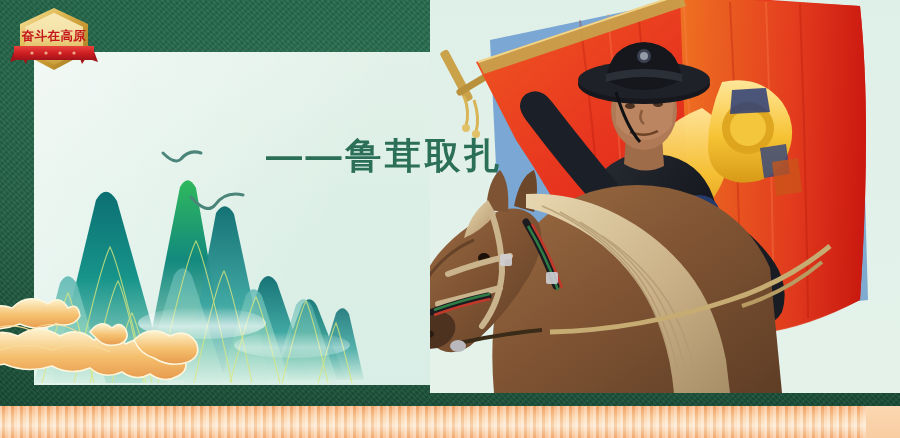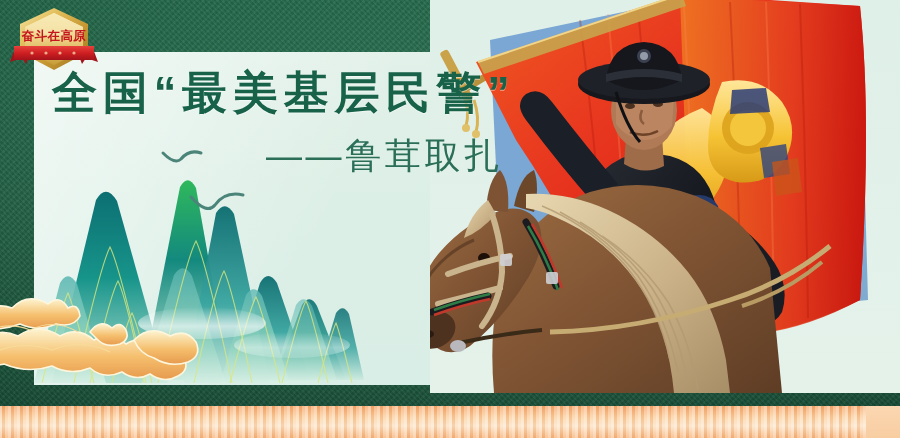--- a/index.html
+++ b/index.html
@@ -53,21 +53,21 @@
     font-weight:700;
     letter-spacing:.13em;
     font-size:45px;
     line-height:1;
     text-shadow:0 1px 0 rgba(255,255,255,.5);
     white-space:nowrap;
   }
   .subhead{
     position:absolute;left:266px;top:138px;z-index:30;
     color:#2b6f58;
-    font-weight:400;
+    font-weight:700;
     letter-spacing:.1em;
     font-size:36px;
     line-height:1;
     white-space:nowrap;
   }
 
   
   .mountains{position:absolute;left:34px;bottom:53px;width:330px;height:230px;z-index:12;}
   .birds{position:absolute;left:155px;top:135px;width:130px;height:90px;z-index:20;}
 
@@ -398,21 +398,20 @@
         <rect x="116" y="272" width="12" height="12" rx="2" fill="#cfcfd4" opacity=".9"></rect>
 
         <path d="M24 344 Q70 334 112 330" stroke="#3a2a18" stroke-width="4" fill="none"></path>
         <path d="M120 332 Q210 330 300 300 Q356 282 400 246" stroke="#c6ac72" stroke-width="5" fill="none"></path>
         <path d="M312 306 Q356 292 392 262" stroke="#b89b62" stroke-width="4" fill="none"></path>
         <ellipse cx="28" cy="346" rx="8" ry="6" fill="#b9b9bd"></ellipse>
       </g>
     </g>
   </svg>
 
-  <div class="headline">全国“最美基层民警”</div>
   <div class="subhead">——鲁茸取扎</div>
 
   <svg class="badge" viewBox="0 0 92 70">
     <defs>
       <linearGradient id="goldA" x1="0" y1="0" x2="1" y2="1">
         <stop offset="0%" stop-color="#f8e7ab"></stop>
         <stop offset="30%" stop-color="#e3bf5c"></stop>
         <stop offset="60%" stop-color="#c99a34"></stop>
         <stop offset="100%" stop-color="#9d7320"></stop>
       </linearGradient>

